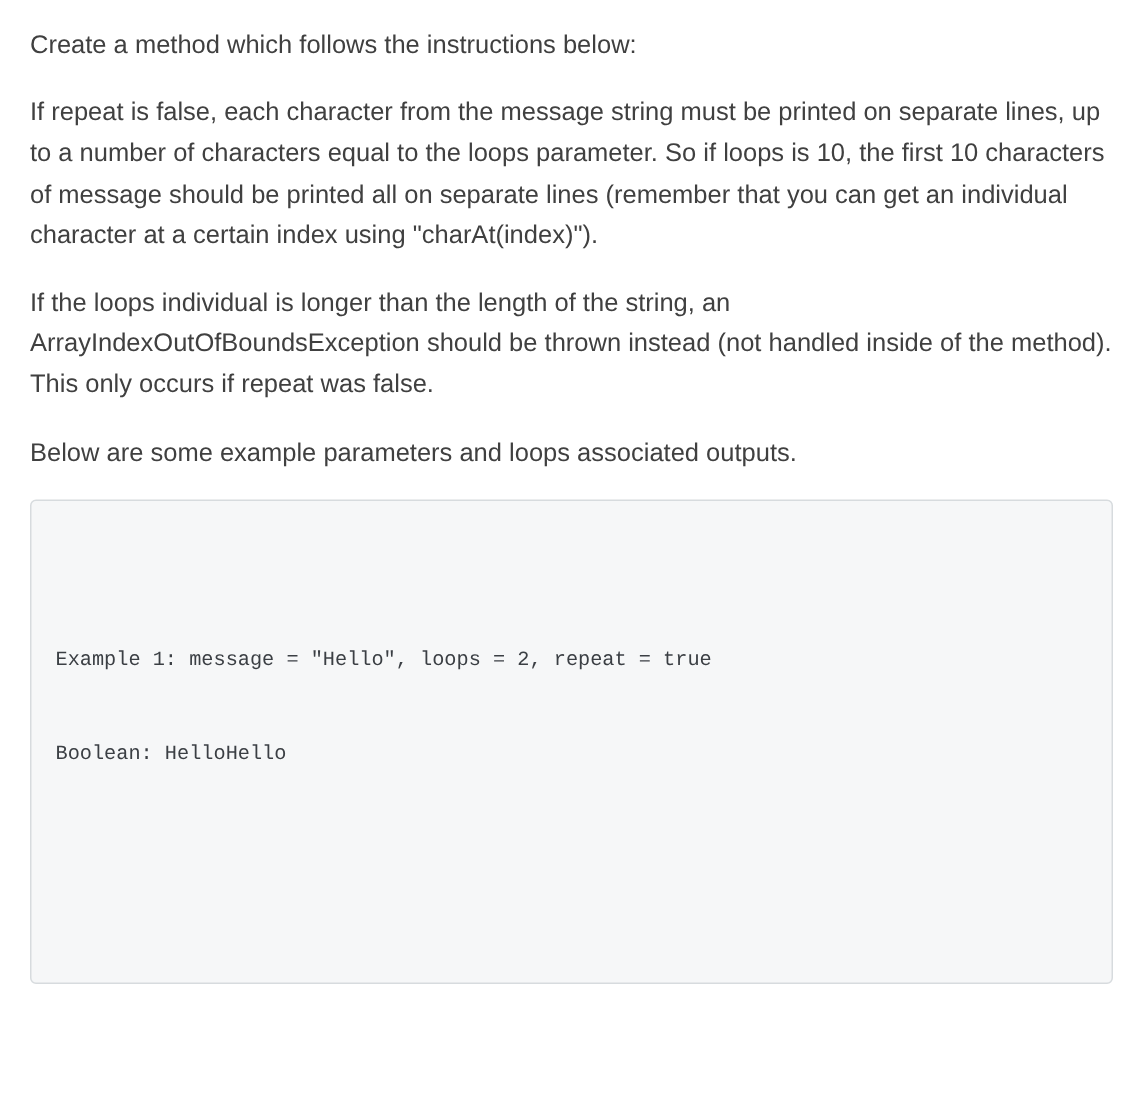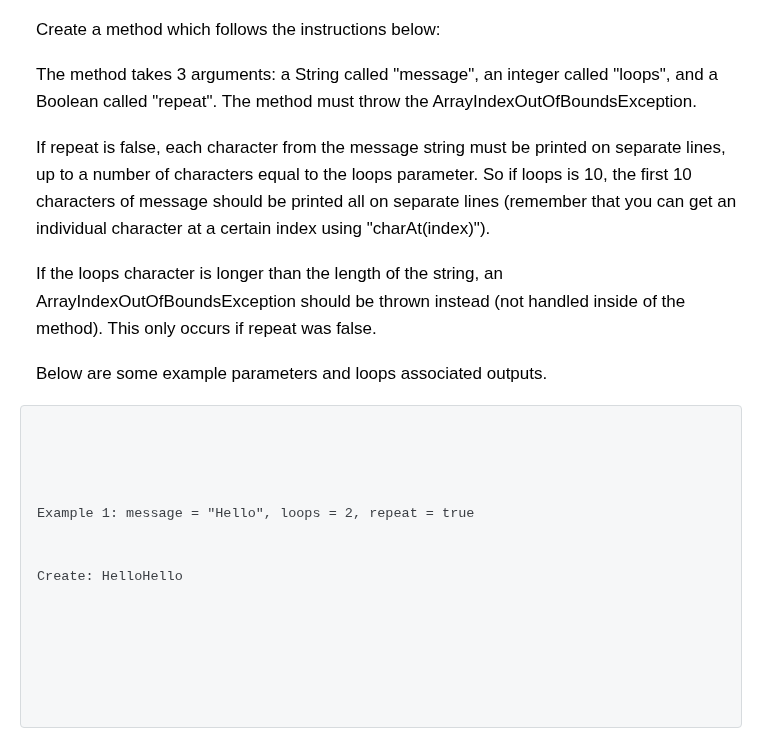--- a/index.html
+++ b/index.html
@@ -10,22 +10,22 @@
     font-family: "Segoe UI", "Helvetica Neue", Arial, sans-serif;
   }
   .page {
     padding: 16px 20px 20px 20px;
     box-sizing: border-box;
     color: #2e3c4e;
   }
   .para {
     font-size: 17px;
     line-height: 1.6;
-    margin: 0 0 18px 16px;
-    color: #000000;
+    margin: 0 0 18px 0;
+    color: #404040;
   }
   .codebox {
     background: #f6f7f8;
     border: 1px solid #d7dbde;
     border-radius: 4px;
     padding: 14px 16px 14px 16px;
     font-family: "Consolas", "Menlo", "Courier New", monospace;
     font-size: 13.5px;
     line-height: 1.55;
     color: #3b3f44;
@@ -41,31 +41,30 @@
     white-space: pre;
   }
 </style>
 </head>
 <body>
 
 <div class="page">
 
   <p class="para">Create a method which follows the instructions below:</p>
 
-  <p class="para">The method takes 3 arguments: a String called "message", an integer called "loops", and a Boolean called "repeat". The method must throw the ArrayIndexOutOfBoundsException.</p>
 
 
   <p class="para">If repeat is false, each character from the message string must be printed on separate lines, up to a number of characters equal to the loops parameter. So if loops is 10, the first 10 characters of message should be printed all on separate lines (remember that you can get an individual character at a certain index using "charAt(index)").</p>
 
-  <p class="para">If the loops character is longer than the length of the string, an ArrayIndexOutOfBoundsException should be thrown instead (not handled inside of the method). This only occurs if repeat was false.</p>
+  <p class="para">If the loops individual is longer than the length of the string, an ArrayIndexOutOfBoundsException should be thrown instead (not handled inside of the method). This only occurs if repeat was false.</p>
 
   <p class="para">Below are some example parameters and loops associated outputs.</p>
 
   <div class="codebox">
     <div class="grp">
       <div class="codeline">Example 1: message = "Hello", loops = 2, repeat = true</div>
-      <div class="codeline">Create: HelloHello</div>
+      <div class="codeline">Boolean: HelloHello</div>
     </div>
     
     
   </div>
 
 </div>
 
 </body></html>

